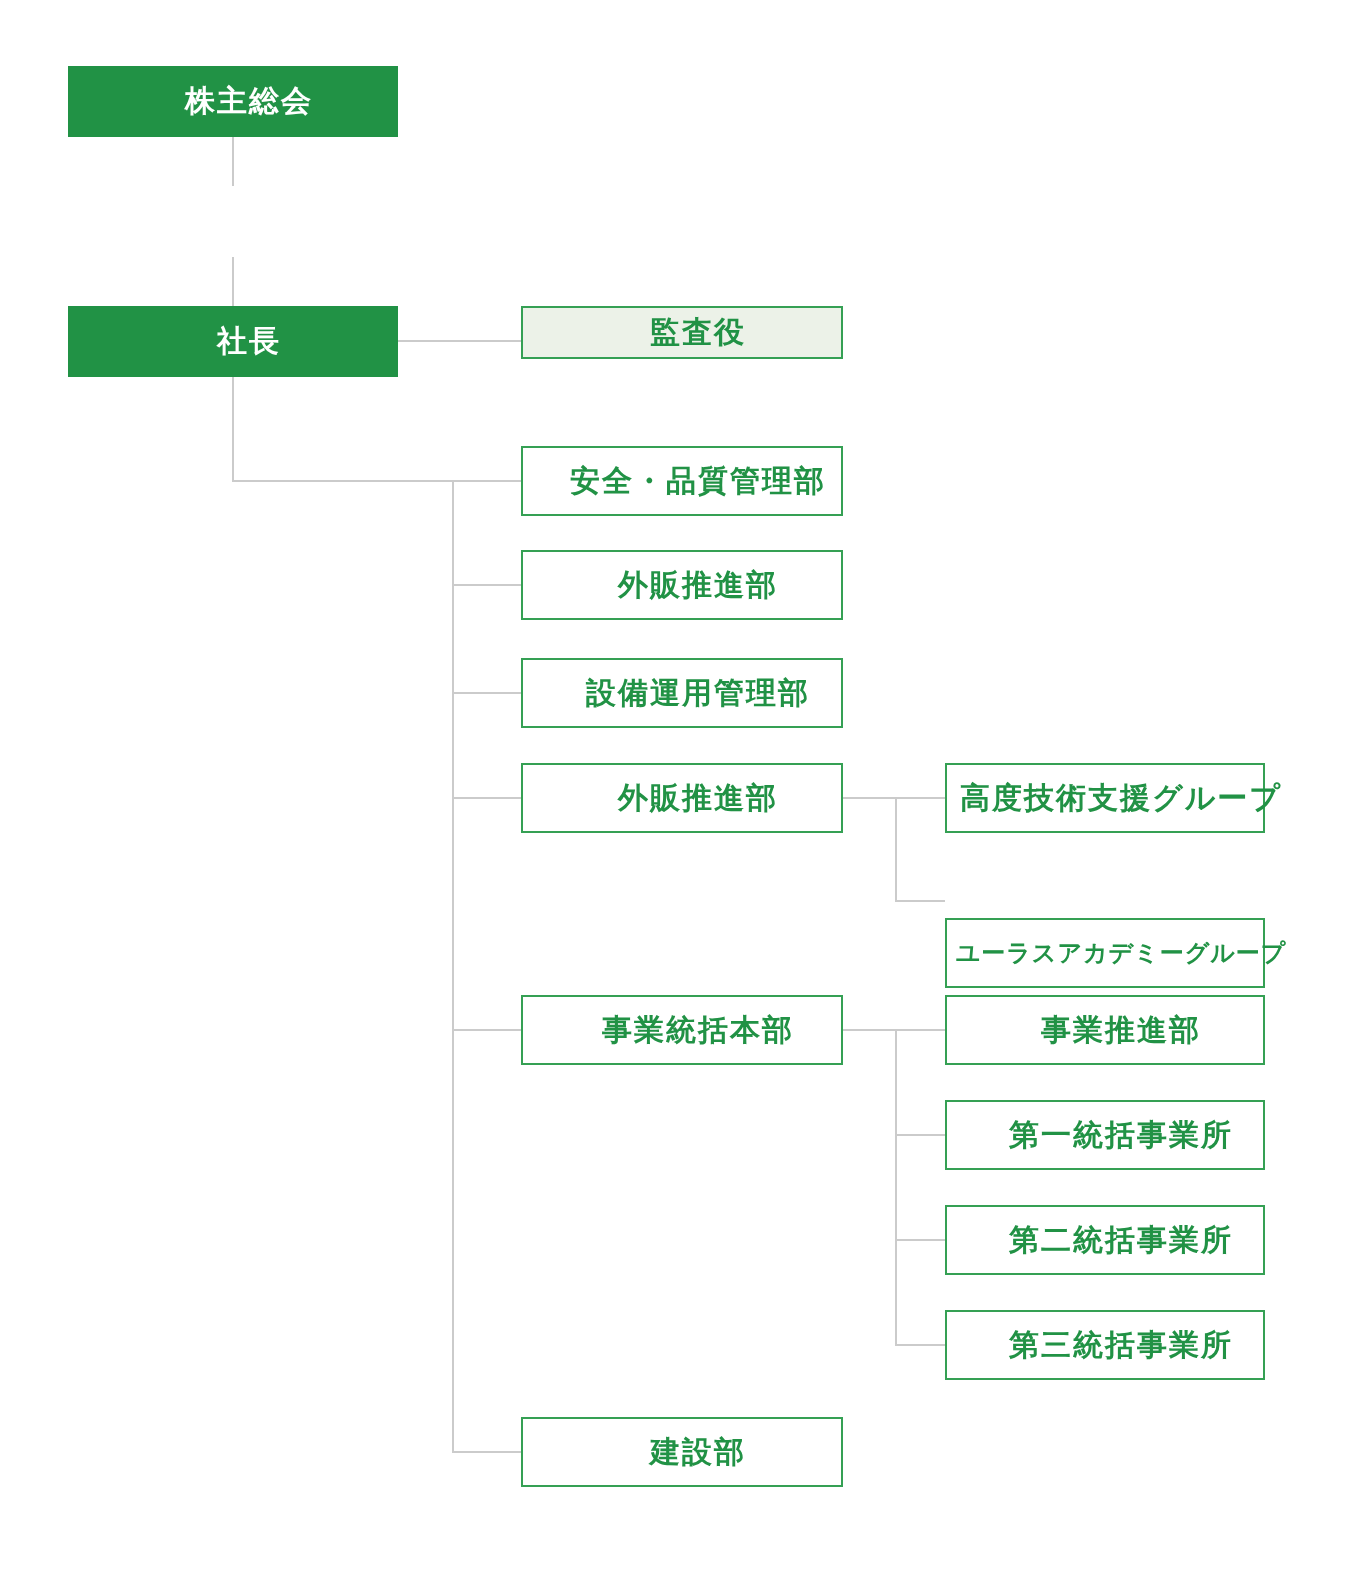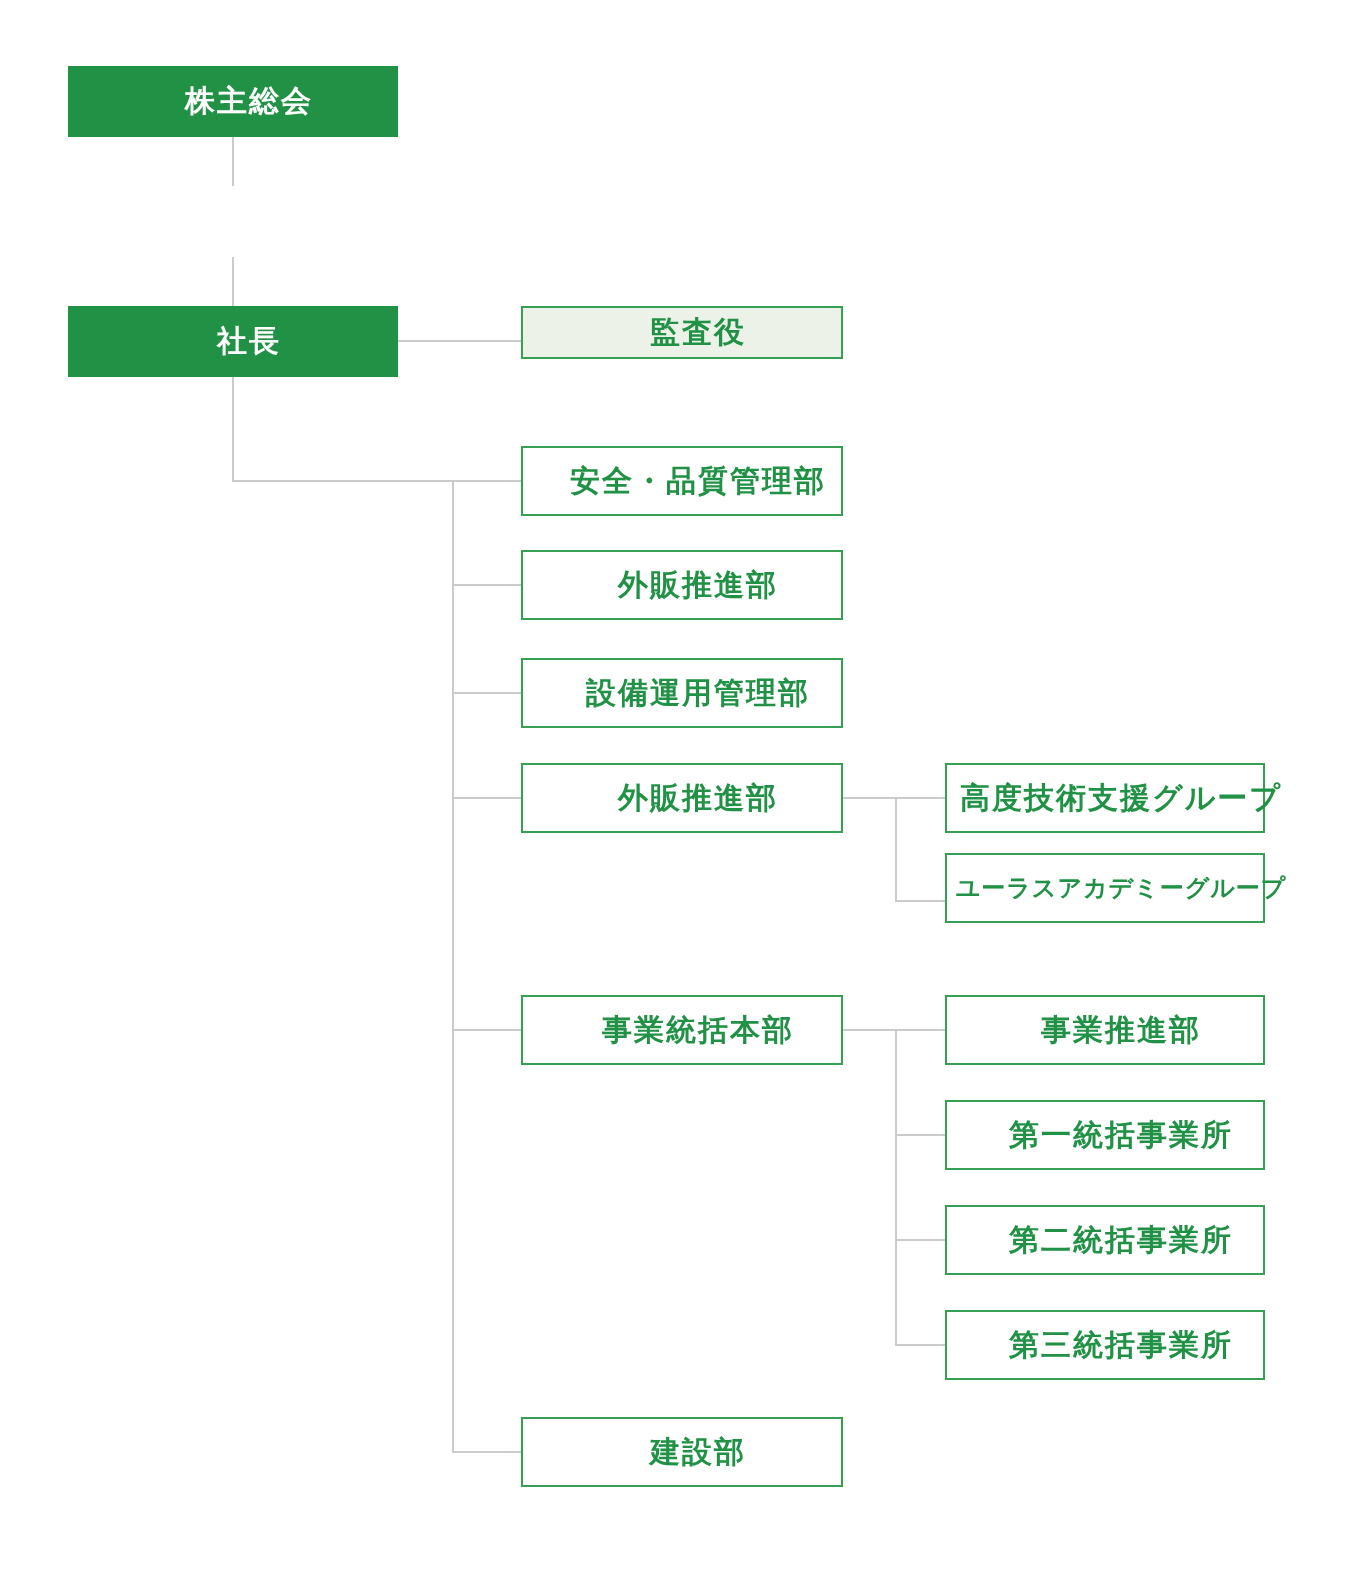--- a/index.html
+++ b/index.html
@@ -81,20 +81,20 @@
   <div class="node tinted col2" style="top:306px;height:53px;">監査役</div>
 
   <div class="node outline col2" style="top:446px;">安全・品質管理部</div>
   <div class="node outline col2" style="top:550px;">外販推進部</div>
   <div class="node outline col2" style="top:658px;">設備運用管理部</div>
   <div class="node outline col2" style="top:995px;">事業統括本部</div>
   <div class="node outline col2" style="top:763px;">外販推進部</div>
   <div class="node outline col2" style="top:1417px;">建設部</div>
 
   <div class="node outline col3" style="top:763px;">高度技術支援グループ</div>
-  <div class="node outline col3 small-text" style="top:853px;">ユーラスアカデミーグループ</div>
+  <div class="node outline col3 small-text" style="top:918px;">ユーラスアカデミーグループ</div>
 
   <div class="node outline col3" style="top:995px;">事業推進部</div>
   <div class="node outline col3" style="top:1100px;">第一統括事業所</div>
   <div class="node outline col3" style="top:1205px;">第二統括事業所</div>
   <div class="node outline col3" style="top:1310px;font-family:Liberation Serif, serif;">第三統括事業所</div>
 
 </div>
 
 </body></html>

